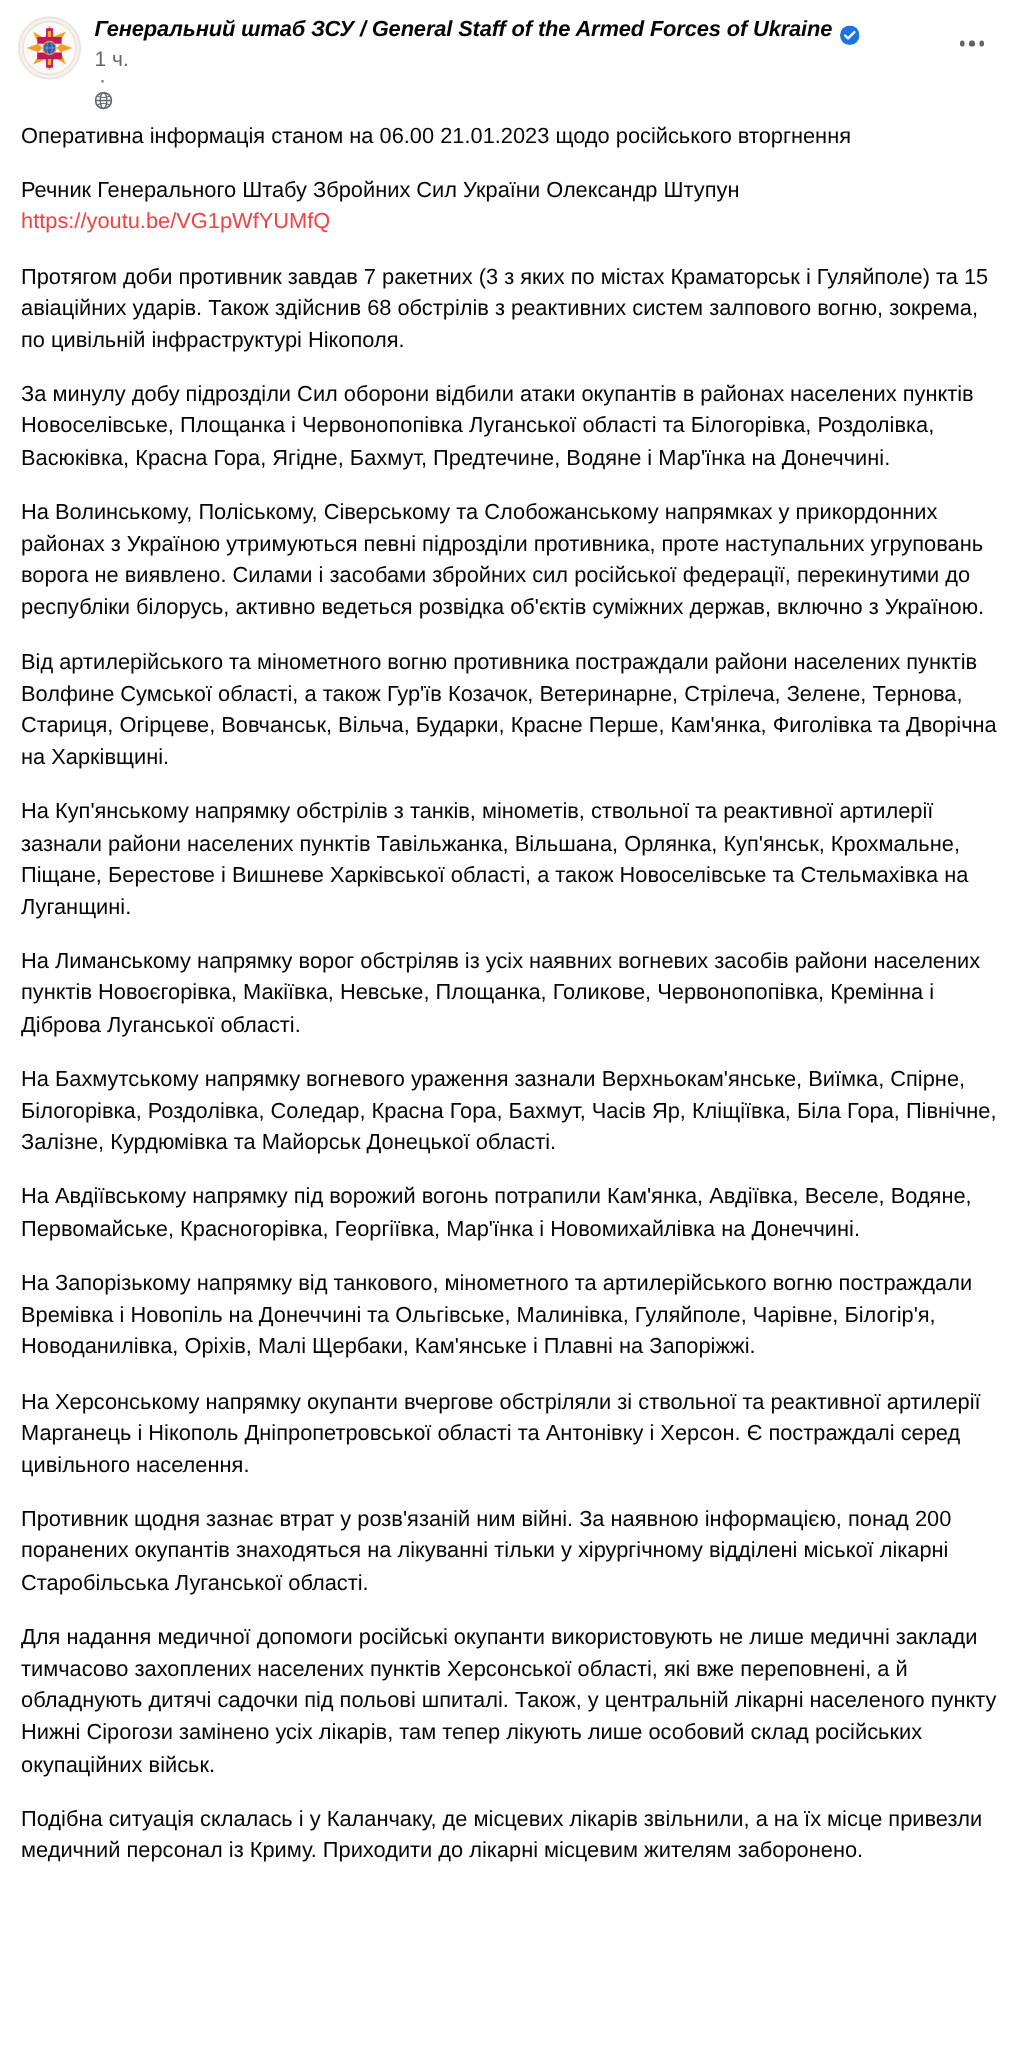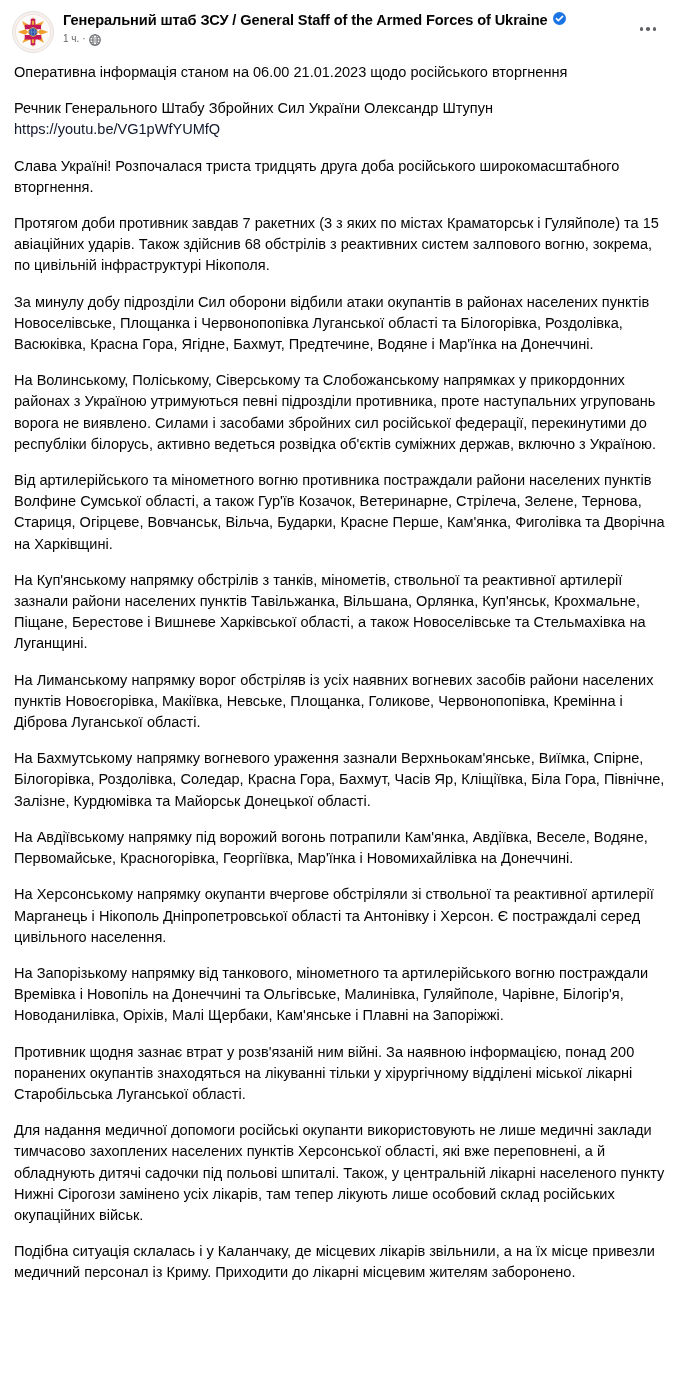--- a/index.html
+++ b/index.html
@@ -45,47 +45,48 @@
   .avatar svg { display: block; width: 100%; height: 100%; }
 
   .header-text {
     margin-left: 9px;
     padding-top: 1px;
     flex: 1;
     min-width: 0;
   }
   .name-row {
     display: flex;
-    align-items: flex-start;
+    align-items: flex-end;
     line-height: 18px;
     white-space: nowrap;
+    font-style: italic;
   }
   .page-name {
     font-size: 14.6px;
     font-weight: 700;
     color: #050505;
     letter-spacing: -0.1px;
   }
   .verified {
     margin-left: 5px;
     width: 13px;
     height: 13px;
     display: inline-block;
     position: relative;
     top: 1px;
   }
   .verified svg { display: block; }
 
   .meta-row {
     display: flex;
-    align-items: center;
     margin-top: 3px;
-    font-size: 10px;
+    font-size: 14px;
     color: #65676b;
     line-height: 14px;
+    flex-direction: column;
   }
   .meta-sep { margin: 0 3px; color: #65676b; }
   .globe-icon {
     width: 12px;
     height: 12px;
     display: inline-block;
     position: relative;
     top: 1px;
   }
   .globe-icon svg { display: block; }
@@ -120,21 +121,21 @@
     font-size: 14.55px;
     line-height: 21.2px;
     color: #050505;
   }
   .post-body p {
     margin: 0 0 15px 0;
   }
   .post-body p:last-child { margin-bottom: 0; }
   .post-body p.tight { margin-bottom: 0; }
   a.link {
-    color: #0f172a;
+    color: #ef4444;
     text-decoration: none;
     word-break: break-all;
   }
 </style>
 </head>
 <body>
 
 <div class="post">
 
   <div class="post-header">
@@ -202,30 +203,29 @@
   </div>
 
   <div class="post-body">
     <p>Оперативна інформація станом на 06.00 21.01.2023 щодо російського вторгнення</p>
 
     <p class="tight">Речник Генерального Штабу Збройних Сил України Олександр Штупун</p>
     <p>
       <a class="link" href="#">https://youtu.be/VG1pWfYUMfQ</a>
     </p>
 
-    <p>Слава Україні! Розпочалася триста тридцять друга доба російського широкомасштабного вторгнення.</p>
     <p>Протягом доби противник завдав 7 ракетних (3 з яких по містах Краматорськ і Гуляйполе) та 15 авіаційних ударів. Також здійснив 68 обстрілів з реактивних систем залпового вогню, зокрема, по цивільній інфраструктурі Нікополя.</p>
     <p>За минулу добу підрозділи Сил оборони відбили атаки окупантів в районах населених пунктів Новоселівське, Площанка і Червонопопівка Луганської області та Білогорівка, Роздолівка, Васюківка, Красна Гора, Ягідне, Бахмут, Предтечине, Водяне і Мар'їнка на Донеччині.</p>
     <p>На Волинському, Поліському, Сіверському та Слобожанському напрямках у прикордонних районах з Україною утримуються певні підрозділи противника, проте наступальних угруповань ворога не виявлено. Силами і засобами збройних сил російської федерації, перекинутими до республіки білорусь, активно ведеться розвідка об'єктів суміжних держав, включно з Україною.</p>
     <p>Від артилерійського та мінометного вогню противника постраждали райони населених пунктів Волфине Сумської області, а також Гур'їв Козачок, Ветеринарне, Стрілеча, Зелене, Тернова, Стариця, Огірцеве, Вовчанськ, Вільча, Бударки, Красне Перше, Кам'янка, Фиголівка та Дворічна на Харківщині.</p>
     <p>На Куп'янському напрямку обстрілів з танків, мінометів, ствольної та реактивної артилерії зазнали райони населених пунктів Тавільжанка, Вільшана, Орлянка, Куп'янськ, Крохмальне, Піщане, Берестове і Вишневе Харківської області, а також Новоселівське та Стельмахівка на Луганщині.</p>
     <p>На Лиманському напрямку ворог обстріляв із усіх наявних вогневих засобів райони населених пунктів Новоєгорівка, Макіївка, Невське, Площанка, Голикове, Червонопопівка, Кремінна і Діброва Луганської області.</p>
     <p>На Бахмутському напрямку вогневого ураження зазнали Верхньокам'янське, Виїмка, Спірне, Білогорівка, Роздолівка, Соледар, Красна Гора, Бахмут, Часів Яр, Кліщіївка, Біла Гора, Північне, Залізне, Курдюмівка та Майорськ Донецької області.</p>
     <p>На Авдіївському напрямку під ворожий вогонь потрапили Кам'янка, Авдіївка, Веселе, Водяне, Первомайське, Красногорівка, Георгіївка, Мар'їнка і Новомихайлівка на Донеччині.</p>
+    <p>На Запорізькому напрямку від танкового, мінометного та артилерійського вогню постраждали Времівка і Новопіль на Донеччині та Ольгівське, Малинівка, Гуляйполе, Чарівне, Білогір'я, Новоданилівка, Оріхів, Малі Щербаки, Кам'янське і Плавні на Запоріжжі.</p>
     <p>На Херсонському напрямку окупанти вчергове обстріляли зі ствольної та реактивної артилерії Марганець і Нікополь Дніпропетровської області та Антонівку і Херсон. Є постраждалі серед цивільного населення.</p>
-    <p>На Запорізькому напрямку від танкового, мінометного та артилерійського вогню постраждали Времівка і Новопіль на Донеччині та Ольгівське, Малинівка, Гуляйполе, Чарівне, Білогір'я, Новоданилівка, Оріхів, Малі Щербаки, Кам'янське і Плавні на Запоріжжі.</p>
     <p>Противник щодня зазнає втрат у розв'язаній ним війні. За наявною інформацією, понад 200 поранених окупантів знаходяться на лікуванні тільки у хірургічному відділені міської лікарні Старобільська Луганської області.</p>
     <p>Для надання медичної допомоги російські окупанти використовують не лише медичні заклади тимчасово захоплених населених пунктів Херсонської області, які вже переповнені, а й обладнують дитячі садочки під польові шпиталі. Також, у центральній лікарні населеного пункту Нижні Сірогози замінено усіх лікарів, там тепер лікують лише особовий склад російських окупаційних військ.</p>
     <p>Подібна ситуація склалась і у Каланчаку, де місцевих лікарів звільнили, а на їх місце привезли медичний персонал із Криму. Приходити до лікарні місцевим жителям заборонено.</p>
 
   </div>
 
 </div>
 
 </body></html>

